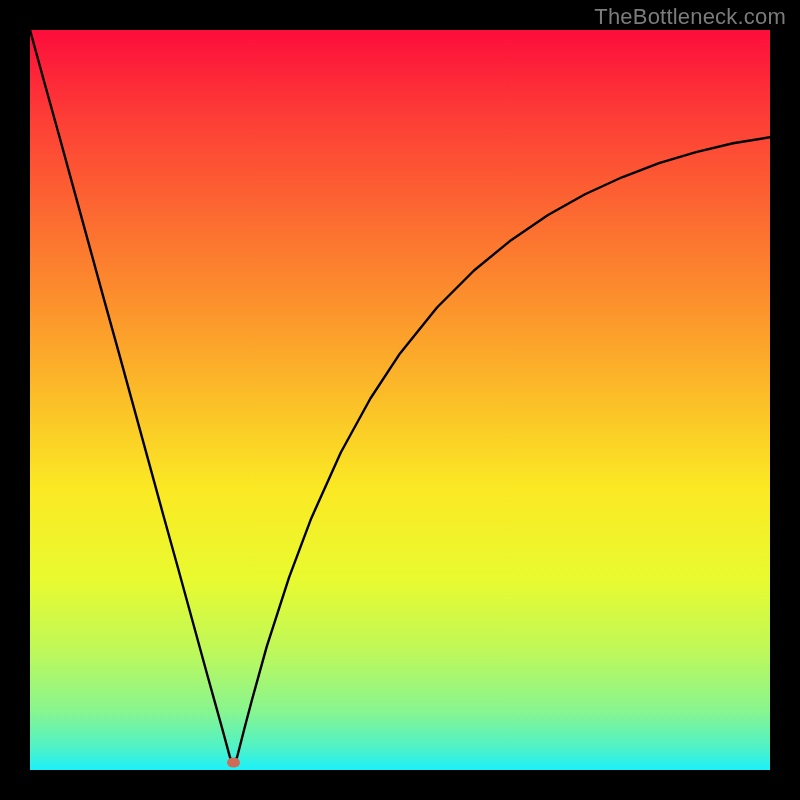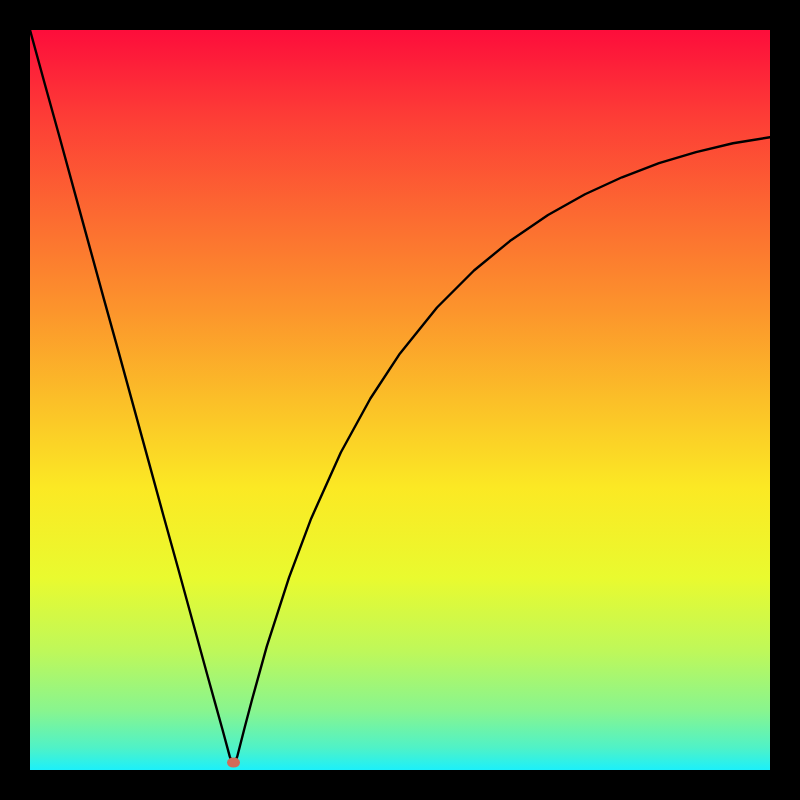--- a/index.html
+++ b/index.html
@@ -38,20 +38,21 @@
   }
   svg {
     display: block;
   }
 </style>
 </head>
 <body>
 
 <div class="frame">
 
+  <div class="watermark">TheBottleneck.com</div>
 
   <div class="plot">
     <svg id="chart-svg" width="740" height="740" viewBox="0 0 740 740" preserveAspectRatio="none">
       <defs>
         <linearGradient id="bg-grad" x1="0" y1="0" x2="0" y2="1">
             <stop offset="0%" stop-color="#FD0D3B"></stop>
             <stop offset="12%" stop-color="#FD3E36"></stop>
             <stop offset="25%" stop-color="#FC6A31"></stop>
             <stop offset="38%" stop-color="#FC952C"></stop>
             <stop offset="50%" stop-color="#FBBF28"></stop>

